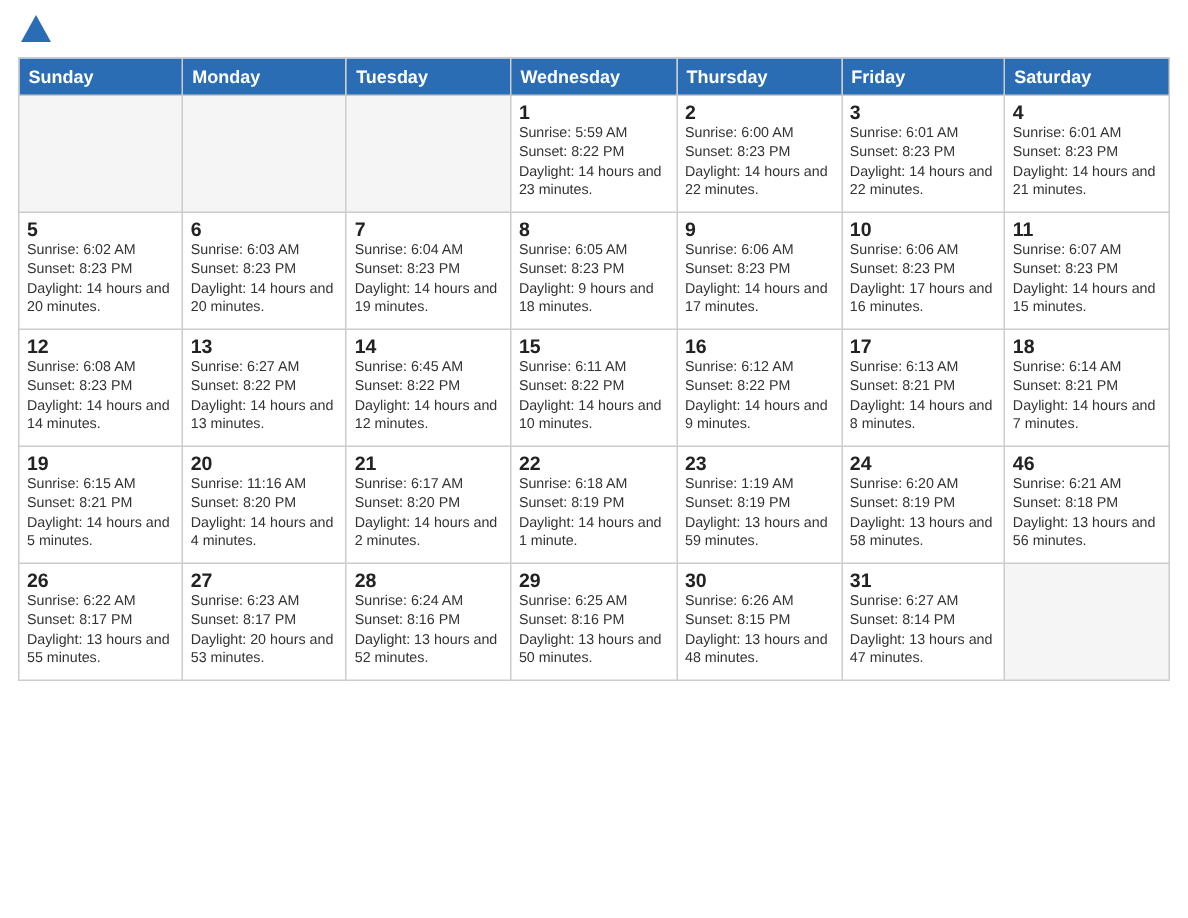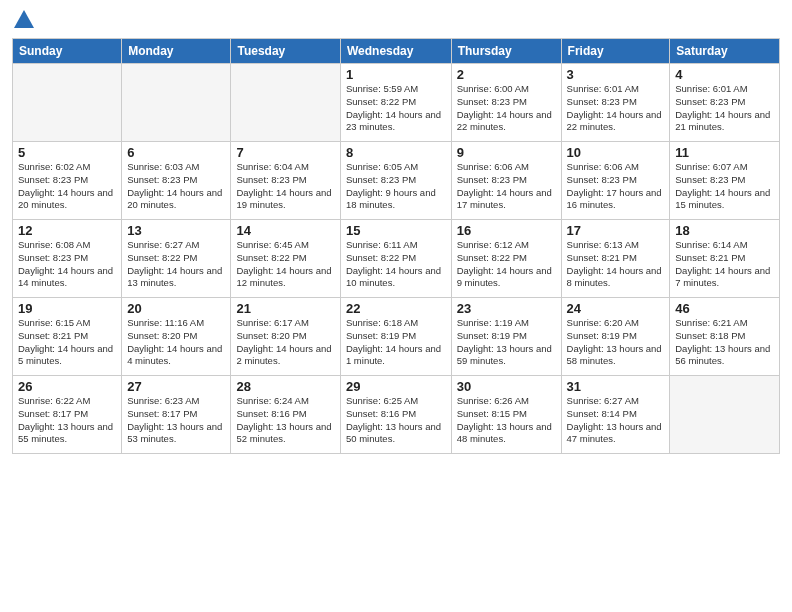--- a/index.html
+++ b/index.html
@@ -298,21 +298,21 @@
           <td>
             <span class="day-num">26</span>
             <div class="day-info">Sunrise: 6:22 AM</div>
             <div class="day-info">Sunset: 8:17 PM</div>
             <div class="day-info">Daylight: 13 hours and 55 minutes.</div>
           </td>
           <td>
             <span class="day-num">27</span>
             <div class="day-info">Sunrise: 6:23 AM</div>
             <div class="day-info">Sunset: 8:17 PM</div>
-            <div class="day-info">Daylight: 13 hours and 53 minutes.</div>
+            <div class="day-info">Daylight: 20 hours and 53 minutes.</div>
           </td>
           <td>
             <span class="day-num">28</span>
             <div class="day-info">Sunrise: 6:24 AM</div>
             <div class="day-info">Sunset: 8:16 PM</div>
             <div class="day-info">Daylight: 13 hours and 52 minutes.</div>
           </td>
           <td>
             <span class="day-num">29</span>
             <div class="day-info">Sunrise: 6:25 AM</div>

